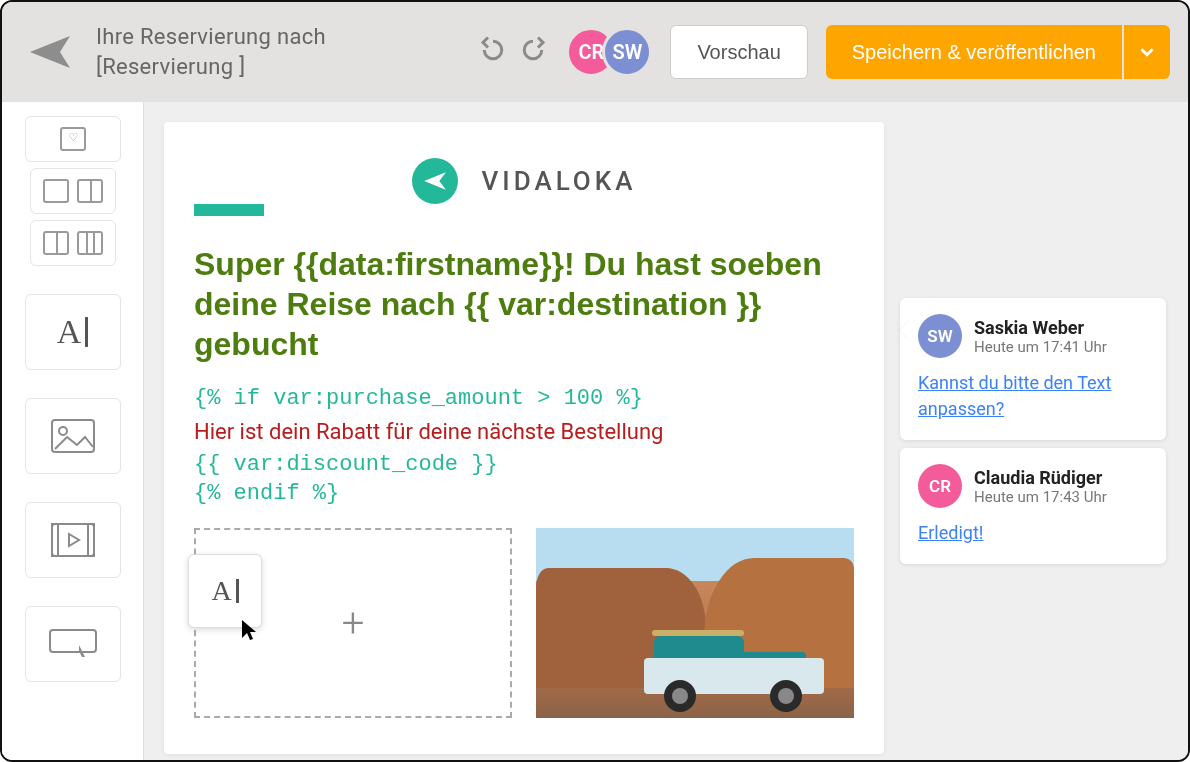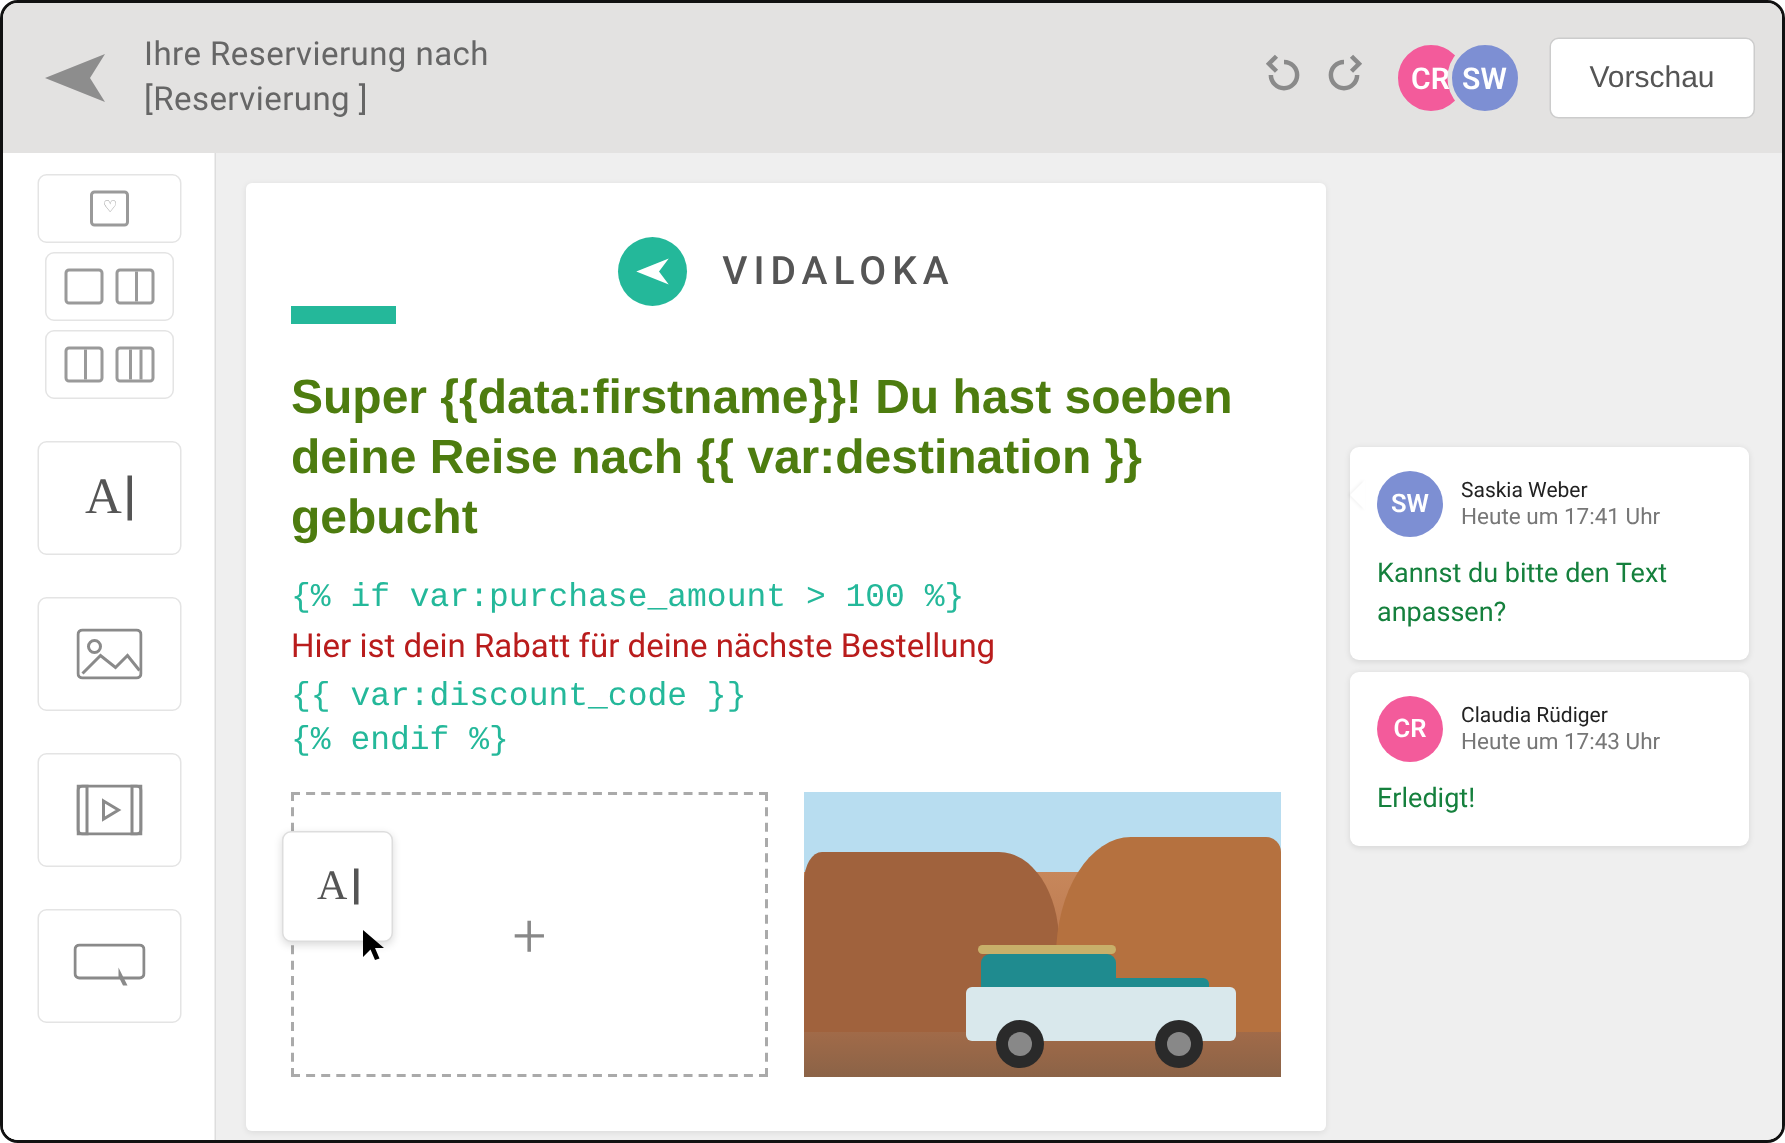--- a/index.html
+++ b/index.html
@@ -169,23 +169,23 @@
     box-shadow:0 1px 4px rgba(0,0,0,0.1); position:relative;
   }
   .comment::before {
     content:""; position:absolute; left:-10px; top:22px;
     border:10px solid transparent; border-right-color:#fff;
     filter: drop-shadow(-1px 0 1px rgba(0,0,0,0.06));
   }
   .comment + .comment::before { display:none; }
   .c-head { display:flex; align-items:center; gap:12px; margin-bottom:12px; }
   .c-avatar { width:44px; height:44px; border-radius:50%; display:flex; align-items:center; justify-content:center; color:#fff; font-weight:600; font-size:17px; }
-  .c-name { font-weight:400; font-size:14px; color:#222; }
+  .c-name { font-weight:700; font-size:18px; color:#222; }
   .c-time { font-size:15px; color:#777; }
-  .c-body { font-size:18px; color:#15803d; line-height:1.45; }
+  .c-body { font-size:18px; color:#3b82f6; line-height:1.45;text-decoration:underline; }
 </style>
 </head>
 <body>
 
 <div class="topbar">
   <div class="send-icon">
     <svg viewBox="0 0 48 48" width="48" height="48">
         <path d="M4 24 L44 8 L34 24 L44 40 Z" fill="#8d8d8d"></path>
       </svg>
   </div>
@@ -206,20 +206,28 @@
           <path d="M12 5 A7 7 0 1 0 19 12" fill="none" stroke="#8a8a8a" stroke-width="2.4"></path>
           <path d="M16 2 L20 6 L16 10" fill="none" stroke="#8a8a8a" stroke-width="2.4"></path>
         </svg>
     </span>
   </div>
   <div class="avatars">
     <div class="avatar" style="background:#F35B9B">CR</div>
     <div class="avatar" style="background:#7D8FD3">SW</div>
   </div>
   <button class="preview-btn">Vorschau</button>
+  <div class="publish-group">
+    <button class="publish-btn">Speichern &amp; veröffentlichen</button>
+    <button class="publish-caret">
+      <svg width="14" height="14" viewBox="0 0 10 10">
+          <path d="M1 3 L5 7 L9 3" fill="none" stroke="#fff" stroke-width="2"></path>
+        </svg>
+    </button>
+  </div>
 </div>
 
 <div class="main">
 
   <div class="sidebar">
     <div class="sb-row single">
       <div class="mini-box folder"></div>
     </div>
     <div class="sb-row">
       <div class="mini-box"></div>

